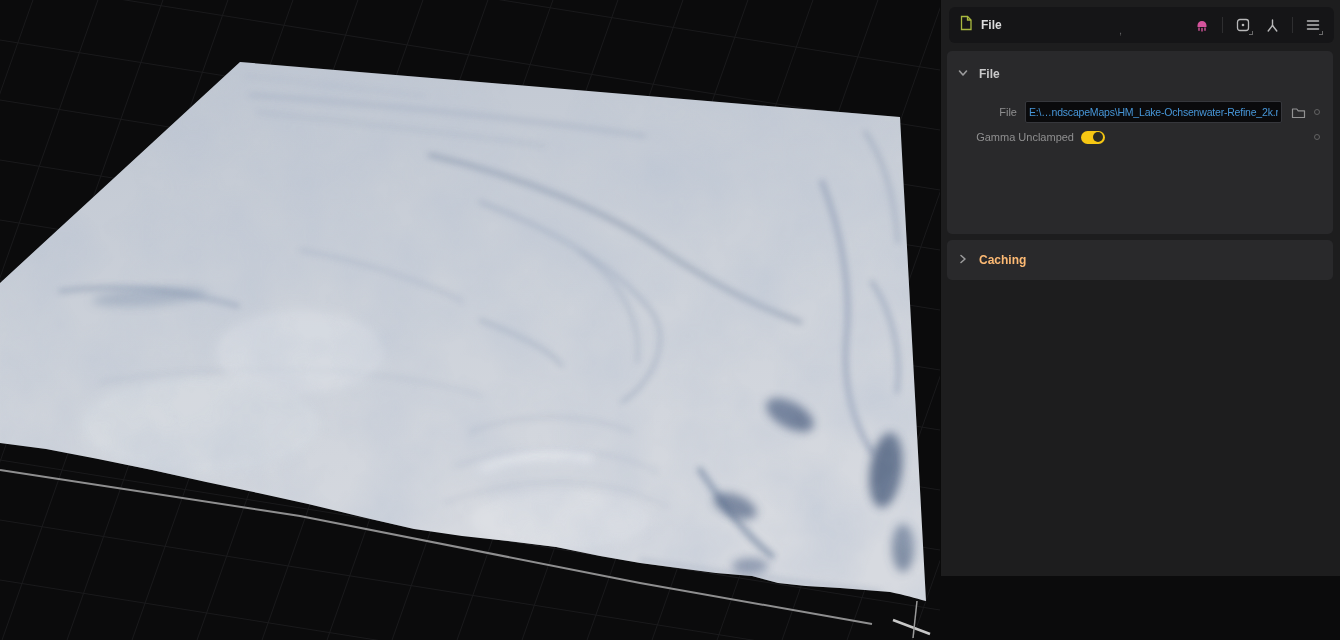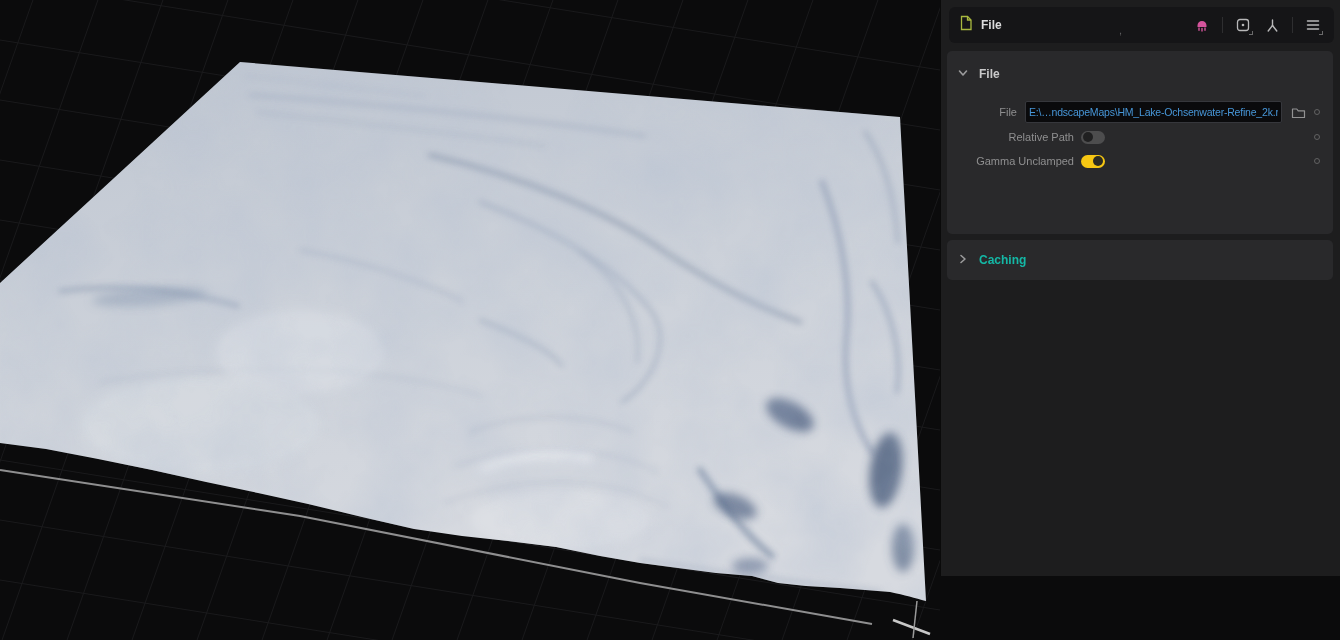--- a/index.html
+++ b/index.html
@@ -27,21 +27,21 @@
                     border-right:1px solid #6a6a6b; border-bottom:1px solid #6a6a6b; }
   .vsep { width:1px; height:16px; background:#2e2e30; margin:0 2px; }
 
   .card { position:absolute; left:6px; right:7px; background:#29292b; border-radius:5px; }
   .card-file { top:51px; height:183px; padding-top:10px; }
   .card-caching { top:240px; height:40px; display:flex; align-items:center; }
 
   .sec-header { display:flex; align-items:center; height:26px; padding:0 10px; cursor:pointer; }
   .sec-header .sec-title { color:#c9c9ca; font-size:12px; font-weight:bold; margin-left:10px; }
   .card-caching .sec-header { width:100%; }
-  .card-caching .sec-title { color:#14b8a6; }
+  .card-caching .sec-title { color:#fdba74; }
 
   .rows { margin-top:12px; }
   .prow { display:flex; align-items:center; height:24px; padding:0 6px 0 10px; }
   .prow-file { height:26px; }
   .plabel { color:#8f8f90; font-size:11px; text-align:right; white-space:nowrap; }
   .plabel-file { width:60px; margin-right:8px; }
   .plabel-toggle { width:117px; margin-right:7px; }
 
   .path-input { flex:0 0 257px; height:22px; background:#0a0a0c; border:1px solid #36373c;
                 border-radius:2px; color:#4796d8; font-family:"Liberation Sans",sans-serif;
@@ -247,27 +247,20 @@
           <span class="plabel plabel-file">File</span>
           <input class="path-input" readonly="" value="E:\…ndscapeMaps\HM_Lake-Ochsenwater-Refine_2k.r32" style="">
           <span class="browse-btn">
             <svg width="15" height="13" viewBox="0 0 15 13">
                 <path d="M1.5,3 h4.3 l1.4,1.8 h6.3 v6.7 h-12 z" fill="none" stroke="#929293" stroke-width="1.2" stroke-linejoin="round"></path>
               </svg>
           </span>
           <span class="pin"></span>
         </div>
 
-        <div class="prow">
-          <span class="plabel plabel-toggle">Relative Path</span>
-          <div class="toggle" data-on="false">
-              <span class="knob"></span>
-            </div>
-          <span class="pin"></span>
-        </div>
 
 
 
         <div class="prow">
           <span class="plabel plabel-toggle">Gamma Unclamped</span>
           <div class="toggle" data-on="true">
               <span class="knob"></span>
             </div>
           <span class="pin"></span>
         </div>

